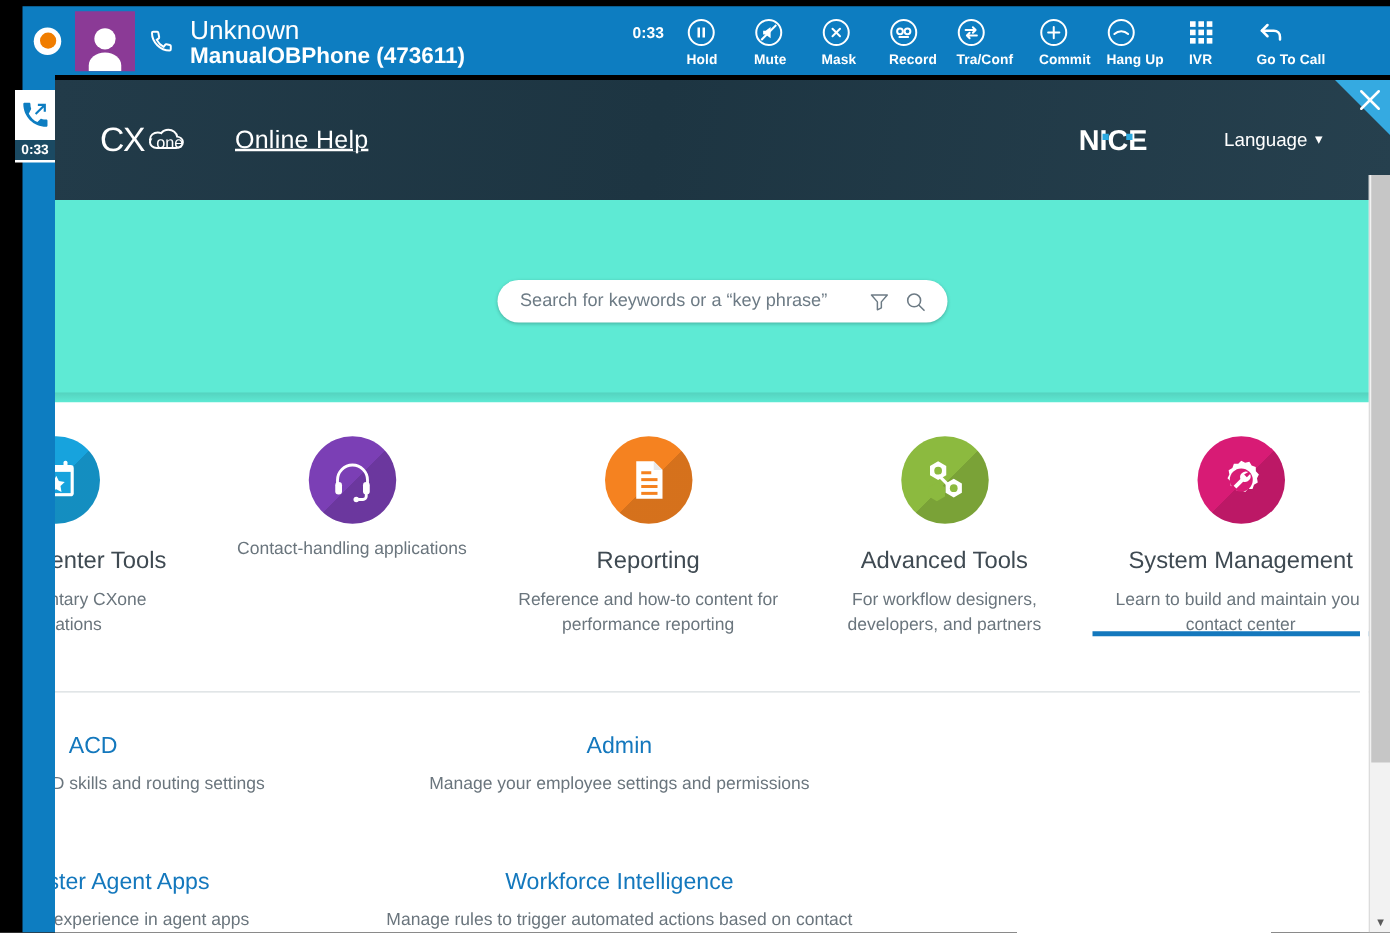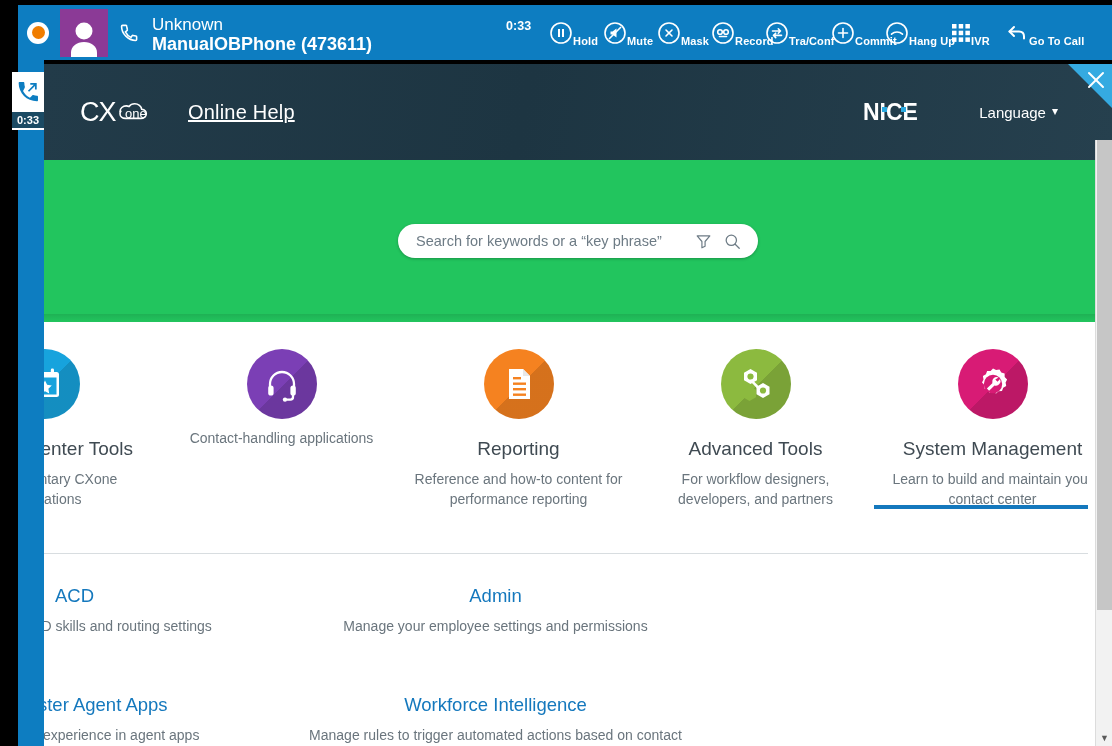--- a/index.html
+++ b/index.html
@@ -29,27 +29,27 @@
   .avatar {
     width: 48px; height: 48px; background: #8b3a96;
     display: flex; align-items: flex-end; justify-content: center;
     overflow: hidden; flex: 0 0 48px; margin-left: 2px;
   }
   .avatar svg { display: block; }
 
   .phone-glyph { width: 42px; display:flex; align-items:center; justify-content:center; color:#fff; }
 
   .call-info { margin-left: 2px; }
-  .call-name { color: #fff; font-size: 17px; line-height: 22px; font-weight: 400; }
+  .call-name { color: #fff; font-size: 21px; line-height: 22px; font-weight: 400; }
   .call-sub  { color: #fff; font-size: 18px; line-height: 16px; font-weight: bold; }
 
   .call-timer { color:#fff; font-size:12.5px; font-weight:bold; margin-left: 134px; margin-top:-14px; }
 
   .tools { display: flex; align-items: center; margin-left: 18px; gap: 4px; }
-  .tool { width: 50px; display:flex; align-items:flex-end; cursor:pointer; }
+  .tool { width: 50px; display:flex; flex-direction:column; align-items:flex-start; cursor:pointer; }
   .tool .ic { color: #fff; height: 28px; display:flex; align-items:center; justify-content:center; }
   .tool .lb { color:#fff; font-size: 11px; font-weight: bold; margin-top: 2px; letter-spacing:.1px; white-space:nowrap;}
   .tool.wide { width: 62px; }
 
   
   .left-rail {
     position: absolute; left: 18px; top: 60px; width: 26px; height: 686px;
     background: #0d7dc1;
   }
   .rail-card {
@@ -82,21 +82,21 @@
   .close-corner {
     position:absolute; right:0; top:0; width: 44px; height: 44px;
     background: #35aae1; clip-path: polygon(100% 0, 0 0, 100% 100%);
     cursor:pointer;
   }
   .close-x { position:absolute; right:6px; top:6px; width:20px; height:20px; color:#fff; }
 
   
   .hero {
     height: 162px; width: 100%;
-    background: #22c55e;
+    background: #5eead4;
     display:flex; align-items:center; justify-content:center;
     position: relative;
   }
   .hero::after{
     content:""; position:absolute; left:0; right:0; bottom:0; height:8px;
     background: linear-gradient(to bottom, rgba(0,0,0,.10), rgba(0,0,0,0));
   }
   .search-box {
     width: 360px; height: 34px; background:#fff; border-radius: 17px;
     display:flex; align-items:center; padding: 0 16px 0 18px;

